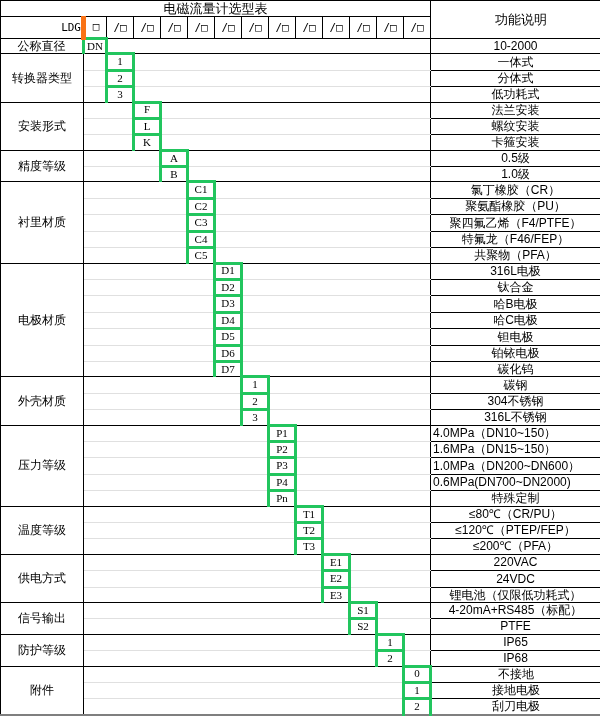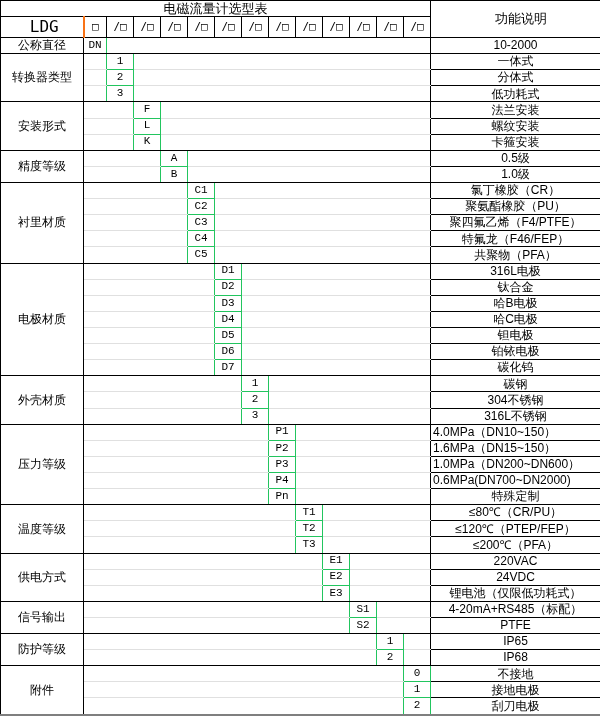--- a/index.html
+++ b/index.html
@@ -16,32 +16,32 @@
   td{
     padding:0;margin:0;
     overflow:hidden;white-space:nowrap;
     text-align:center;vertical-align:middle;
     font-size:12px;line-height:1.05;
   }
   td.title{height:15px;font-size:13px;border-bottom:1px solid #000;}
   td.fxh{border-left:1px solid #000;border-bottom:1px solid #000;font-size:13px;padding-left:11px;}
   tr.code-row td{height:20px;}
   td.ldg{
-    text-align:center;padding-left:5px;
-    font-family:"DejaVu Sans Mono",monospace;font-size:16px;
-    border-bottom:1px solid #000;border-right:2px solid #f97316;
+    text-align:right;padding-left:5px;
+    font-family:"DejaVu Sans Mono",monospace;font-size:11px;
+    border-bottom:1px solid #000;border-right:5px solid #f97316;
   }
   td.box,td.slot{
     border:1px solid #000;
     font-family:"DejaVu Sans Mono",monospace;font-size:11px;
   }
   td.cat{border-right:1px solid #000;border-bottom:1px solid #000;}
   td.code{
-    border:1px solid #22c55e;
-    font-family:Liberation Mono, monospace;font-size:11px;
+    border:3px solid #22c55e;
+    font-family:Liberation Serif, serif;font-size:11px;
   }
   td.blank{border-bottom:1px solid #e0e0e0;}
   td.desc{border-left:1px solid #000;border-bottom:1px solid #000;margin-left:36px;}
   td.desc.left{text-align:left;padding-left:2px;}
   tr.grp-end td{border-bottom:1px solid #000;}
 </style>
 </head>
 <body>
 
 <div class="wrap">

